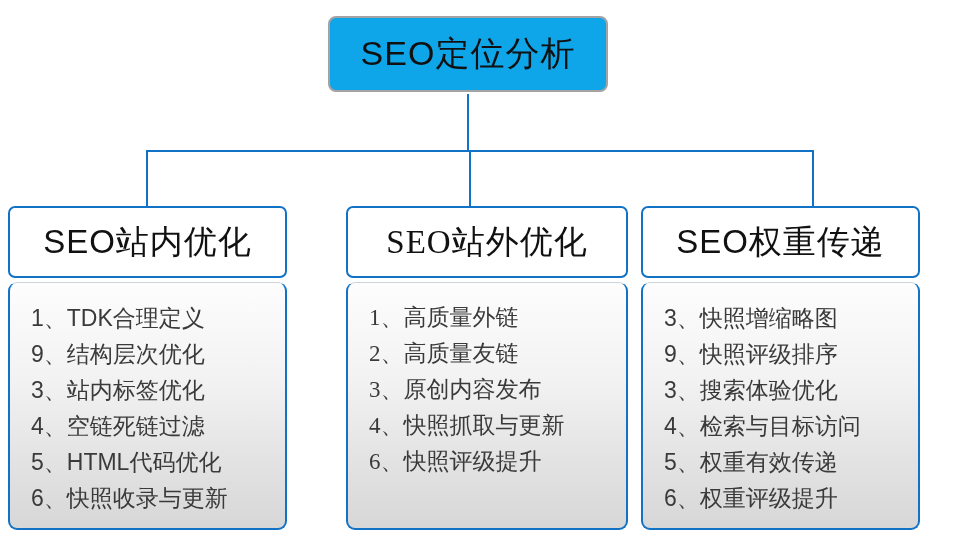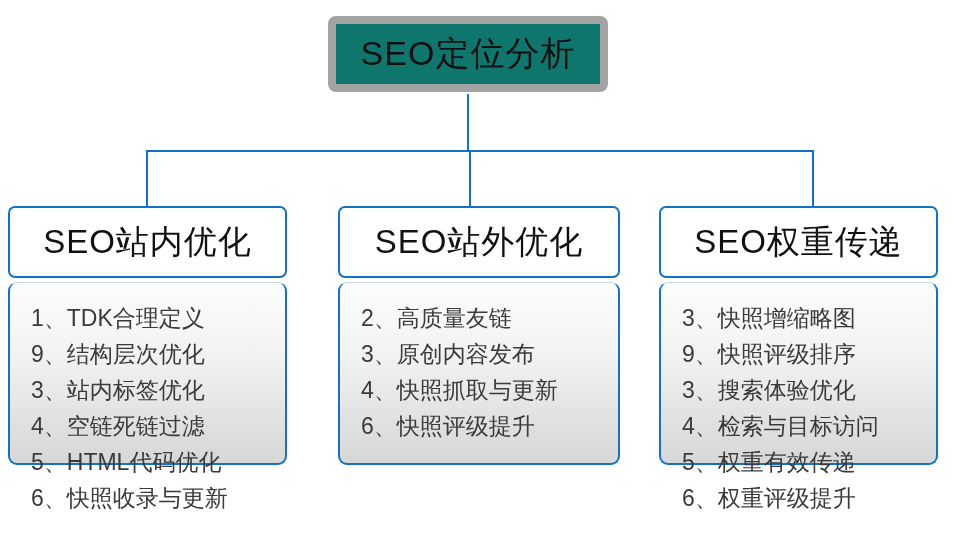--- a/index.html
+++ b/index.html
@@ -12,22 +12,22 @@
     height: 550px;
     background: #ffffff;
     overflow: hidden;
   }
 
   
   .root-node {
     position: absolute;
     left: 328px; top: 16px;
     width: 280px; height: 76px;
-    background: #0f766e;
-    border: 8px solid #a3a3a3;
+    background: #0ea5e9;
+    border: 2px solid #a3a3a3;
     border-radius: 8px;
     display: flex; align-items: center; justify-content: center;
   }
   .root-node .node-title {
     font-size: 34px;
     color: #111111;
     letter-spacing: 1px;
     white-space: nowrap;
   }
 
@@ -35,40 +35,40 @@
   .connector { position: absolute; background: #1273C6; }
   .conn-stem      { left: 467px; top: 94px;  width: 2px;  height: 57px; }
   .conn-hbar      { left: 146px; top: 150px; width: 668px; height: 2px; }
   .conn-drop-l    { left: 146px; top: 150px; width: 2px;  height: 57px; }
   .conn-drop-m    { left: 469px; top: 150px; width: 2px;  height: 57px; }
   .conn-drop-r    { left: 812px; top: 150px; width: 2px;  height: 57px; }
 
   
   .column { position: absolute; top: 206px; }
   .col-1 { left: 8px;   width: 279px; }
-  .col-2 { left: 338px; width: 282px; }
-  .col-3 { left: 659px; width: 279px; }
+  .col-2 { left: 346px; width: 282px; font-family: Liberation Serif, serif; }
+  .col-3 { left: 641px; width: 279px; }
 
   .col-header {
     width: 100%; height: 72px;
     background: #ffffff;
     border: 2px solid #1273C6;
     border-radius: 7px;
     display: flex; align-items: center; justify-content: center;
   }
   .col-header .col-title {
     font-size: 33px;
     color: #111111;
     letter-spacing: 1px;
     white-space: nowrap;
   }
 
   .col-body {
     margin-top: 4px;
-    width: 100%; height: 183px;
+    width: 100%; height: 248px;
     background: linear-gradient(180deg, #fdfdfd 0%, #f2f2f2 40%, #e3e3e3 72%, #d7d7d7 100%);
     border: 2px solid #1273C6;
     border-top: 1px solid #ccd4dc;
     border-radius: 9px;
     padding: 17px 6px 0 21px;
   }
   .list-item {
     font-size: 23px;
     line-height: 36px;
     color: #3a3a3a;
@@ -102,20 +102,21 @@
       <div class="list-item">5、HTML代码优化</div>
       <div class="list-item">6、快照收录与更新</div>
     </div>
   </div>
 
   <div class="column col-2">
     <div class="col-header">
       <span class="col-title">SEO站外优化</span>
     </div>
     <div class="col-body">
+      <div class="list-item">1、高质量外链</div>
       <div class="list-item">2、高质量友链</div>
       <div class="list-item">3、原创内容发布</div>
       <div class="list-item">4、快照抓取与更新</div>
       <div class="list-item">6、快照评级提升</div>
     </div>
   </div>
 
   <div class="column col-3">
     <div class="col-header">
       <span class="col-title">SEO权重传递</span>

